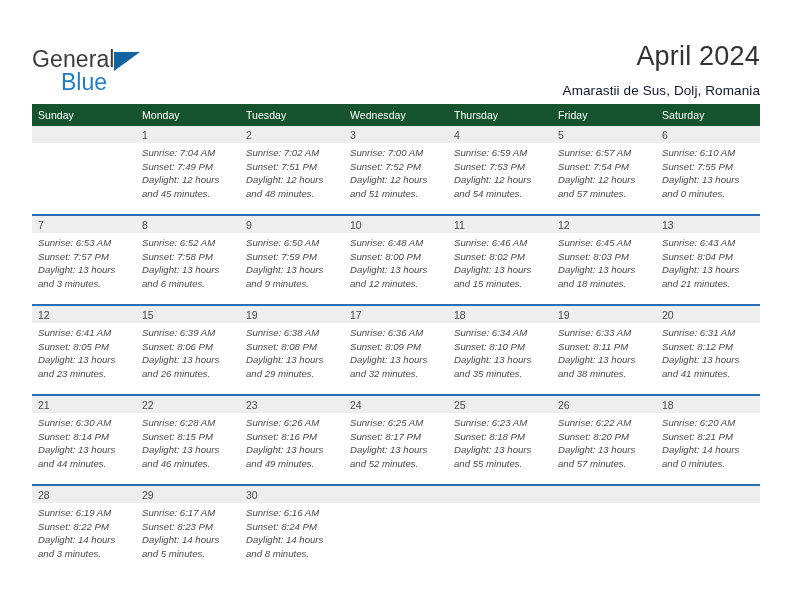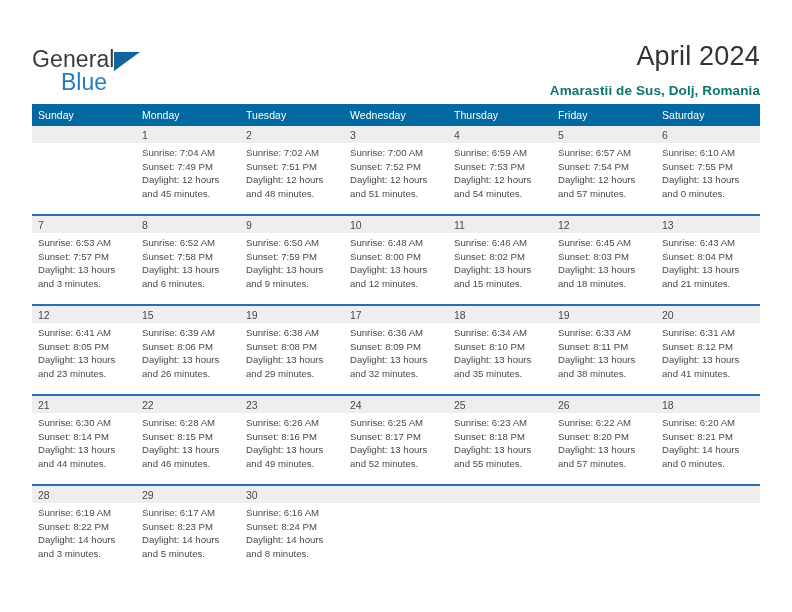--- a/index.html
+++ b/index.html
@@ -70,38 +70,38 @@
   .cal-title {
     font-size: 27px;
     color: #333333;
     line-height: 32px;
     font-weight: normal;
     margin: 0;
     letter-spacing: 0.2px;
   }
   .cal-subtitle {
     font-size: 13.5px;
-    color: #0f766e;
+    color: #0f172a;
     line-height: 18px;
     margin: 10px 0 0 0;
-    font-weight: bold;
+    font-weight: normal;
     letter-spacing: 0.1px;
   }
 
   
   .calendar {
     position: absolute;
     left: 32px;
     top: 104px;
     width: 728px;
     border-collapse: collapse;
     table-layout: fixed;
   }
   .calendar th {
-    background: #0369a1;
+    background: #14532d;
     color: #ffffff;
     font-size: 10.5px;
     font-weight: normal;
     text-align: left;
     padding: 5px 0 5px 6px;
     height: 11px;
     letter-spacing: 0.05px;
   }
   .calendar td {
     vertical-align: top;
@@ -122,20 +122,21 @@
     box-sizing: border-box;
     line-height: 14px;
   }
   .cell-body {
     padding: 3px 6px 9px 6px;
     font-size: 9.6px;
     line-height: 13.6px;
     color: #4a4a4a;
     height: 71px;
     box-sizing: border-box;
+    font-style: italic;
   }
   .cell-body .line {
     display: block;
     white-space: nowrap;
   }
   td.empty .daynum-band {
     background: #eeeeee;
   }
   td.empty .cell-body {
     

